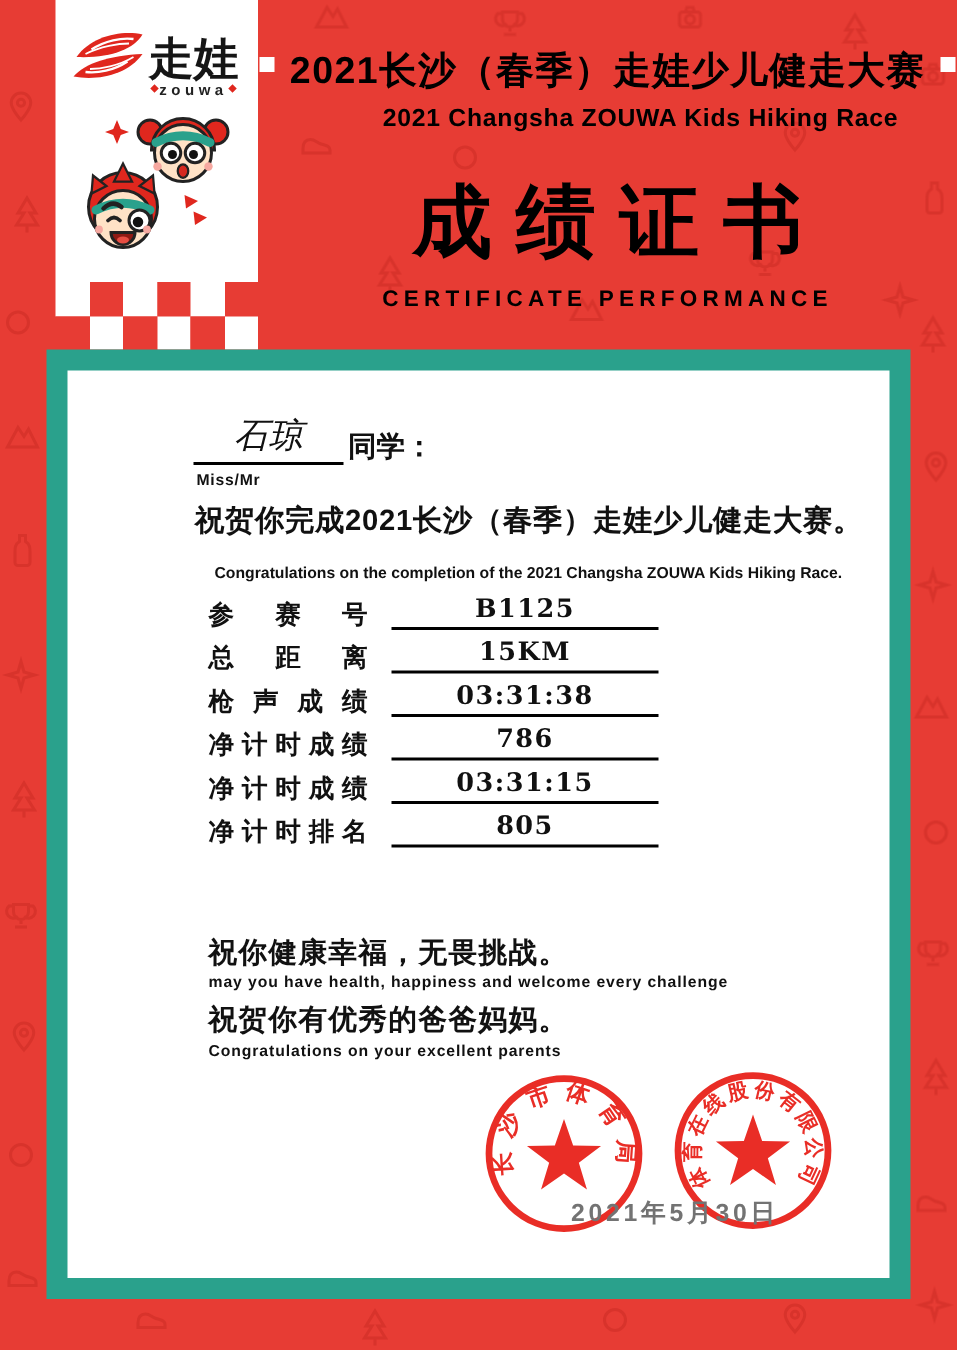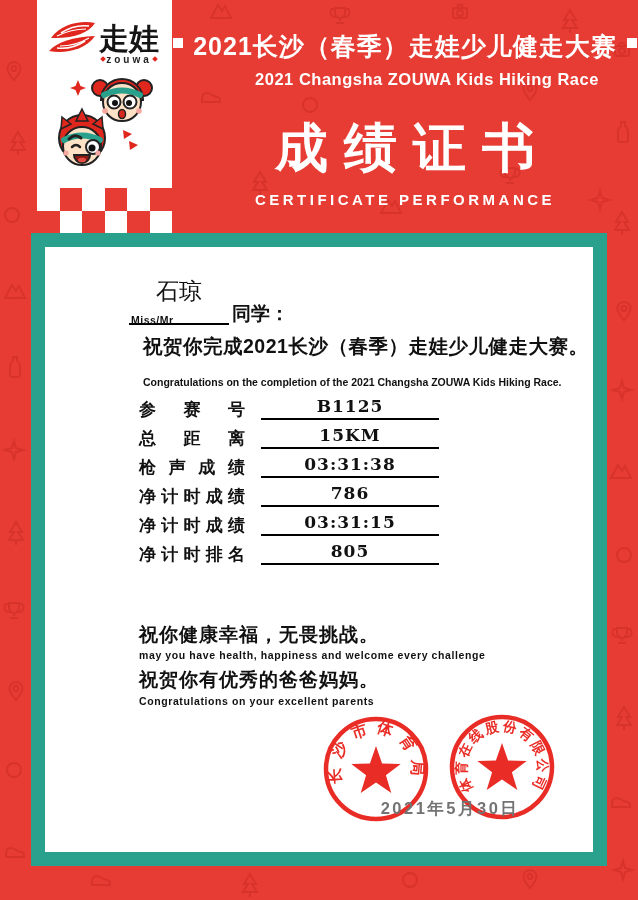--- a/index.html
+++ b/index.html
@@ -15,43 +15,43 @@
 
   
   .brand-strip{position:absolute;left:37px;top:0;width:135px;height:188px;background:#fff;z-index:2;}
   .checker{position:absolute;left:37px;top:188px;width:135px;height:45px;z-index:2;
     display:grid;grid-template-columns:repeat(6,22.5px);grid-template-rows:repeat(2,22.5px);}
   .checker div{background:#fff;}
   .checker div:nth-child(2),.checker div:nth-child(4),.checker div:nth-child(6),
   .checker div:nth-child(7),.checker div:nth-child(9),.checker div:nth-child(11){background:#e73c34;}
 
   
-  .header{position:absolute;left:172px;top:0;width:466px;height:233px;z-index:2;color:#ffffff;text-align:center;border-radius:29px;}
+  .header{position:absolute;left:172px;top:0;width:466px;height:233px;z-index:2;color:#000000;text-align:center;border-radius:29px;}
   .race-title-row{margin-top:30px;display:flex;align-items:center;justify-content:center;gap:10px;}
   .race-title{font-size:25px;font-weight:bold;letter-spacing:1px;white-space:nowrap;}
   .deco{width:19px;height:20px;position:relative;flex:0 0 auto;}
   .deco i{position:absolute;background:#fff;display:block;}
   .deco-l i.b{left:9px;top:1px;width:10px;height:10px;}
   .deco-l i.s{left:0;top:12px;width:7px;height:7px;}
   .deco-r i.b{left:0;top:1px;width:10px;height:10px;}
   .race-sub{margin-top:7px;font-size:16.5px;font-weight:bold;letter-spacing:.5px;margin-left:44px;}
   .cert-title{margin-top:24px;font-size:53px;font-weight:bold;letter-spacing:16px;text-indent:16px;white-space:nowrap;}
   .cert-sub{margin-top:6px;font-size:15px;font-weight:bold;letter-spacing:3.5px;}
 
   
   .frame{position:absolute;left:31px;top:233px;width:576px;height:633px;background:#2aa18c;z-index:3;}
   .cert-body{position:absolute;left:14px;top:14px;width:548px;height:605px;background:#fff;color:#111;}
 
   .name-row{position:absolute;left:84px;top:32px;display:flex;align-items:flex-end;}
-  .name-line{width:100px;text-align:center;border-bottom:2.5px solid #000;padding-bottom:19px;
-    font-family:"DejaVu Serif","Liberation Serif",serif;font-size:23px;line-height:1.1;}
+  .name-line{width:100px;text-align:center;border-bottom:2.5px solid #000;padding-bottom:4px;
+    font-family:"DejaVu Serif","Liberation Serif",serif;font-size:23px;line-height:1.1;font-style:italic;}
   .name-suffix{font-size:19px;font-weight:bold;margin-left:3px;line-height:1.15;}
   .name-caption{position:absolute;left:86px;top:67px;font-size:10.5px;font-weight:bold;letter-spacing:.5px;}
 
-  .congrats-cn{position:absolute;left:98px;top:86px;font-size:19.5px;font-weight:bold;letter-spacing:.5px;}
+  .congrats-cn{position:absolute;left:85px;top:86px;font-size:19.5px;font-weight:bold;letter-spacing:.5px;}
   .congrats-en{position:absolute;left:98px;top:115px;font-size:10.5px;font-weight:bold;margin-top:14px;}
 
   .fields{position:absolute;left:94px;top:144px;}
   .field-row{display:flex;align-items:flex-end;height:29px;}
   .field-label{width:106px;font-size:17px;font-weight:bold;line-height:1.1;
     text-align:justify;text-align-last:justify;}
   .field-value{width:178px;margin-left:16px;text-align:center;border-bottom:2px solid #000;
     font-family:"DejaVu Serif","Liberation Serif",serif;font-weight:bold;font-size:17px;
     letter-spacing:1px;line-height:1.15;padding-bottom:1px;}
 

